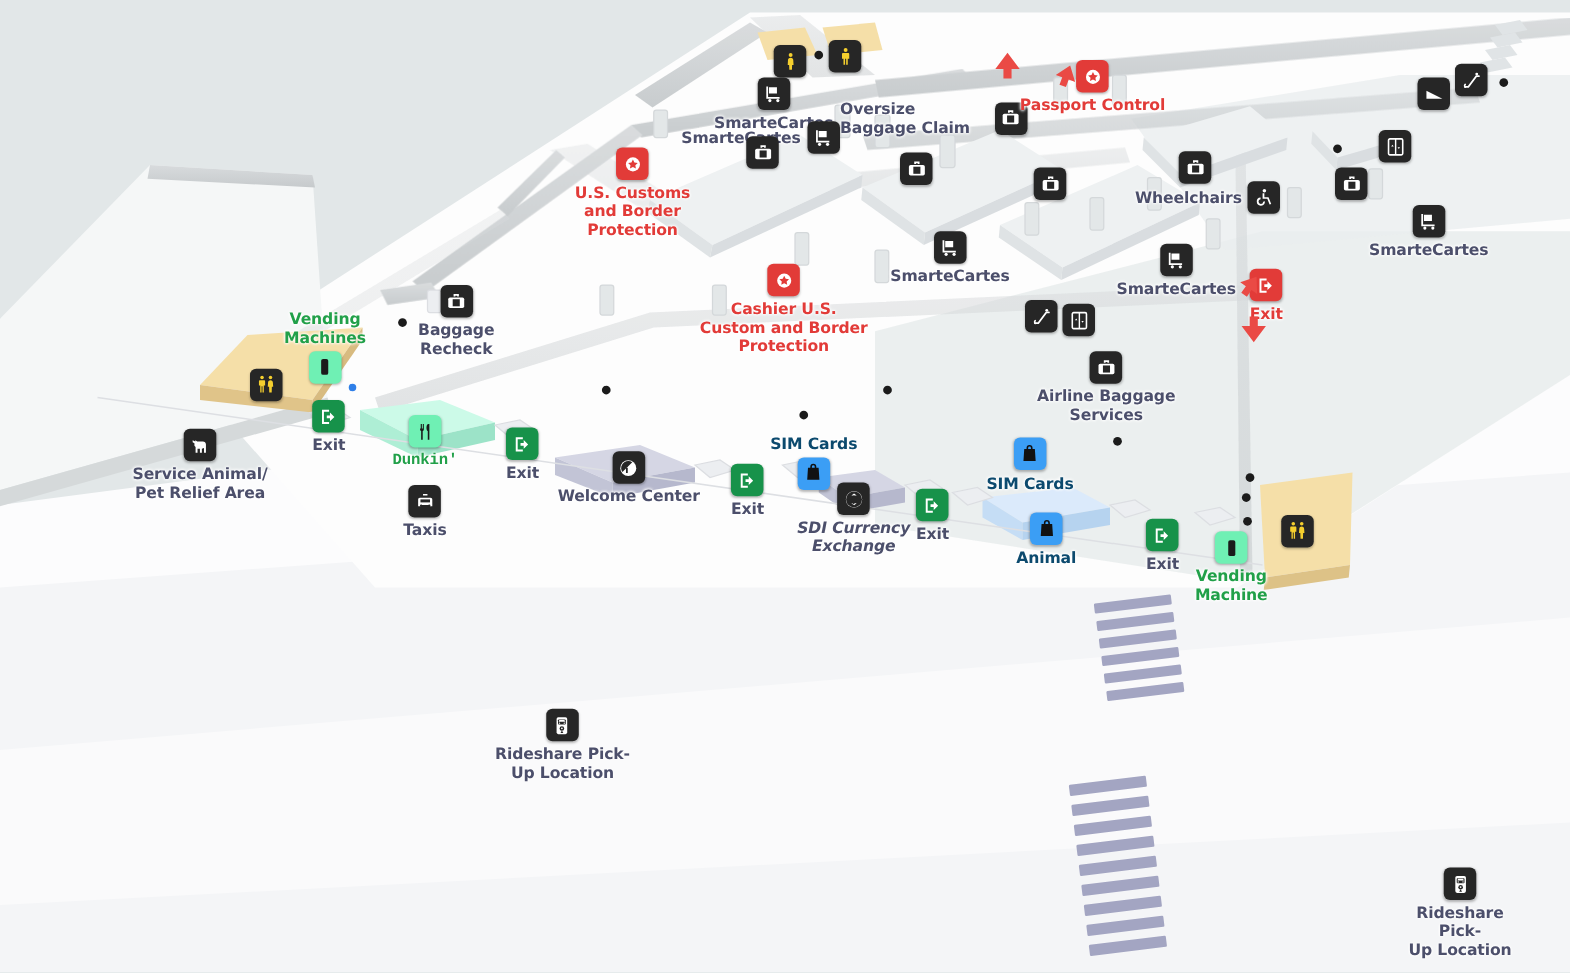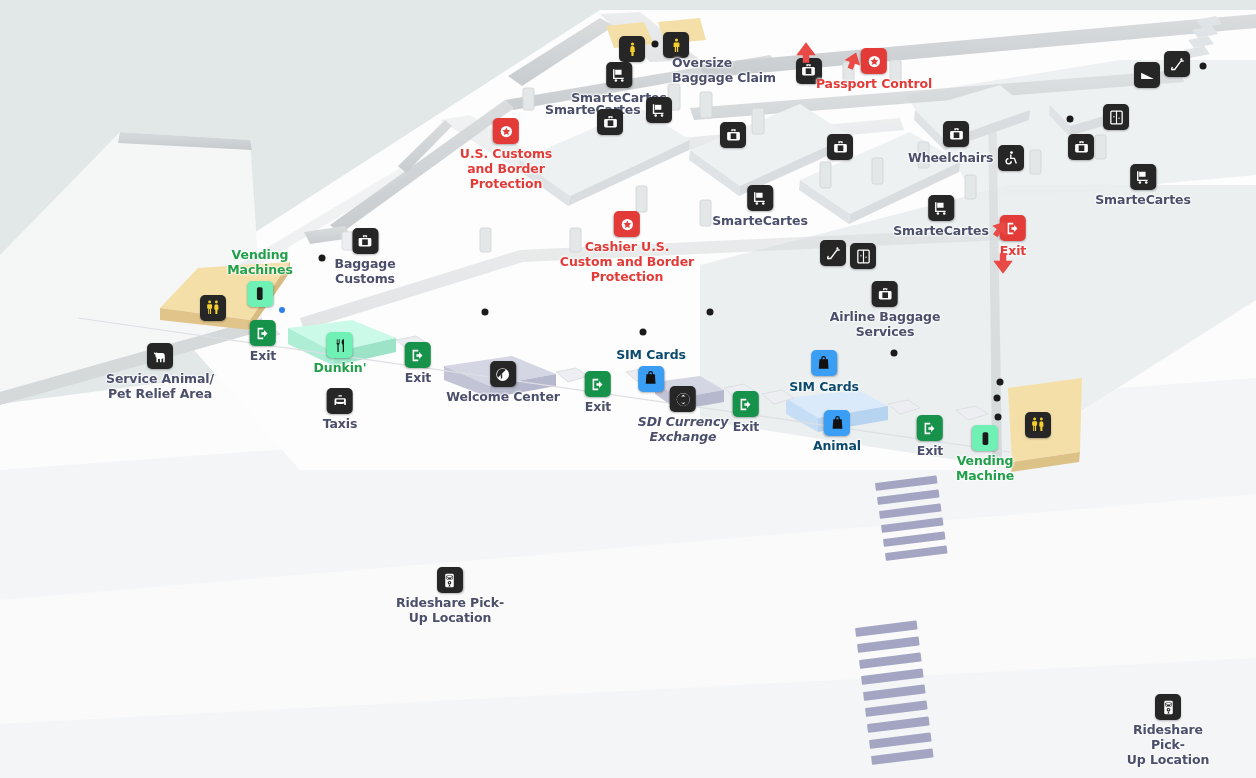--- a/index.html
+++ b/index.html
@@ -239,21 +239,21 @@
     <svg width="17" height="17" viewBox="0 0 24 24" fill="#fff">
         <path d="M7 4h9v7H7z"></path>
         <path d="M4 3h2v12h13v2H4z"></path>
         <circle cx="8" cy="19" r="1.8"></circle>
         <circle cx="17" cy="19" r="1.8"></circle>
       </svg>
   </div>
   <div class="lbl">SmarteCartes</div>
 </div>
 
-<div class="poi side rev" style="left:672px;top:56px;gap:20px;">
+<div class="poi side rev" style="left:672px;top:80px;gap:20px;">
   <div class="ic dark">
     <svg width="17" height="17" viewBox="0 0 24 24" fill="#fff">
         <path d="M9 3h6v3h-2V5h-2v1H9z"></path>
         <rect x="3" y="7" width="18" height="12" rx="2"></rect>
         <rect x="8" y="9" width="8" height="8" fill="#262626"></rect>
       </svg>
   </div>
   <div class="lbl" style="white-space:pre-line;text-align:left;">Oversize
 Baggage Claim</div>
 </div>
@@ -447,21 +447,21 @@
 
 <div class="poi" style="left:365px;top:228px;">
   <div class="ic dark">
     <svg width="17" height="17" viewBox="0 0 24 24" fill="#fff">
         <path d="M9 3h6v3h-2V5h-2v1H9z"></path>
         <rect x="3" y="7" width="18" height="12" rx="2"></rect>
         <rect x="8" y="9" width="8" height="8" fill="#262626"></rect>
       </svg>
   </div>
   <div class="lbl">Baggage
-Customs</div>
+Recheck</div>
 </div>
 <div class="dot" style="left:322px;top:258px;"></div>
 
 <div class="poi above" style="left:260px;top:248px;">
   <div class="lbl green">Vending
 Machines</div>
   <div class="ic mint">
     <svg width="17" height="17" viewBox="0 0 24 24">
         <rect x="8" y="3" width="8" height="18" rx="2.2" fill="#1b1b1b"></rect>
       </svg>
@@ -494,21 +494,21 @@
 <div class="poi" style="left:160px;top:343px;">
   <div class="ic dark">
     <svg width="17" height="17" viewBox="0 0 24 24" fill="#fff">
         <path d="M3 6l3 1.4V6l2.2 1.2h6.3c2 0 3.5 1.4 3.5 3.4V20h-2.2v-5.4l-2.4.9V20h-2.2v-4.4H8.5V20H6.3v-6.4L5 12.2V9.4L3 8.3z"></path>
       </svg>
   </div>
   <div class="lbl">Service Animal/
 Pet Relief Area</div>
 </div>
 
-<div class="poi" style="left:340px;top:332px;">
+<div class="poi" style="left:340px;top:332px;font-family:Liberation Mono, monospace;">
   <div class="ic mint">
     <svg width="17" height="17" viewBox="0 0 24 24" fill="#1b1b1b">
         <path d="M7 3v6.3c0 .9.5 1.5 1.2 1.7V21h1.8V11c.8-.2 1.3-.8 1.3-1.7V3h-1.1v5.3H9.3V3H8.2v5.3H7.3V3z"></path>
         <path d="M16.6 3c-1.5 0-2.4 1.6-2.4 4.2 0 2.1.6 3.4 1.5 3.8V21h1.8V3z"></path>
       </svg>
   </div>
   <div class="lbl green">Dunkin'</div>
 </div>
 
 <div class="poi" style="left:418px;top:342px;">

